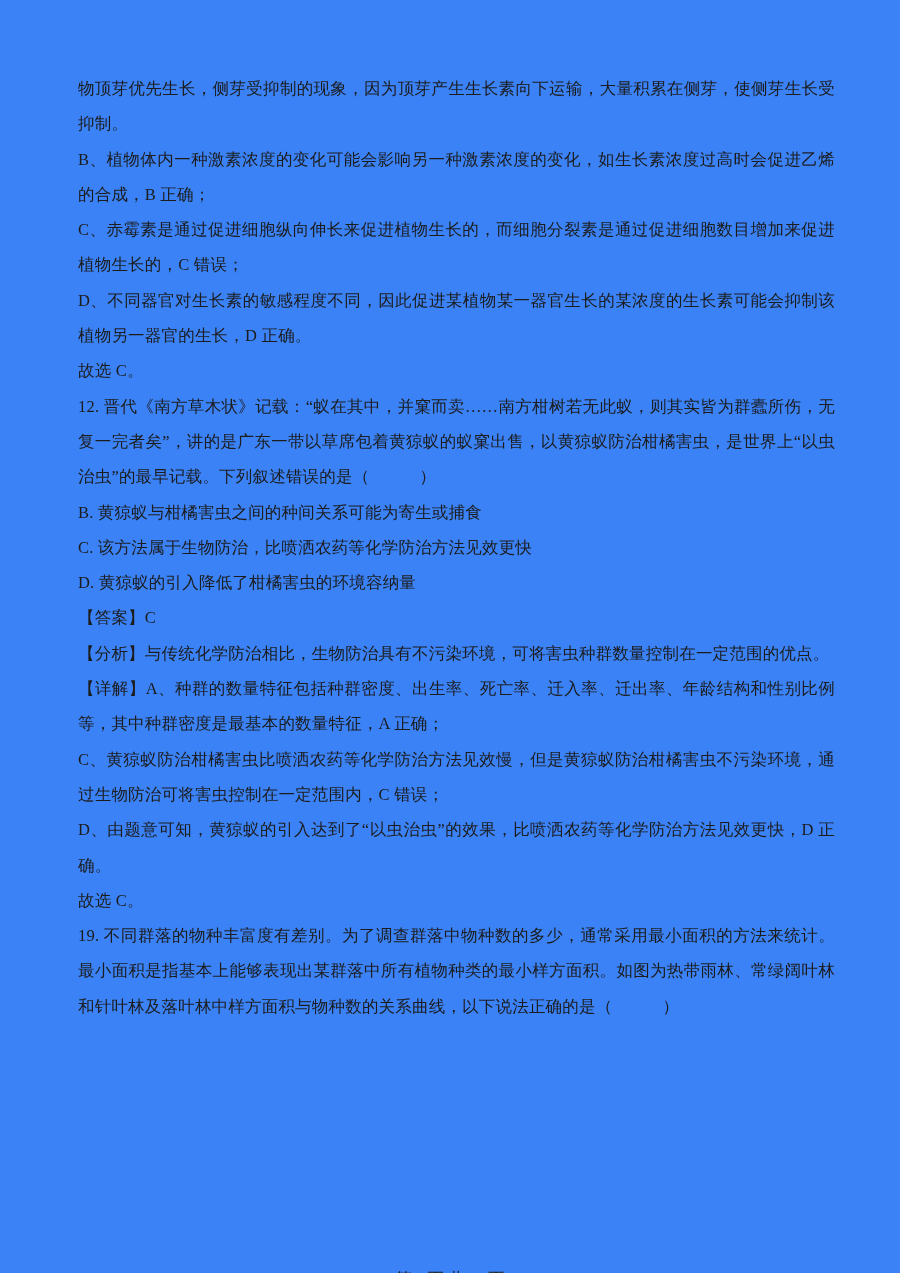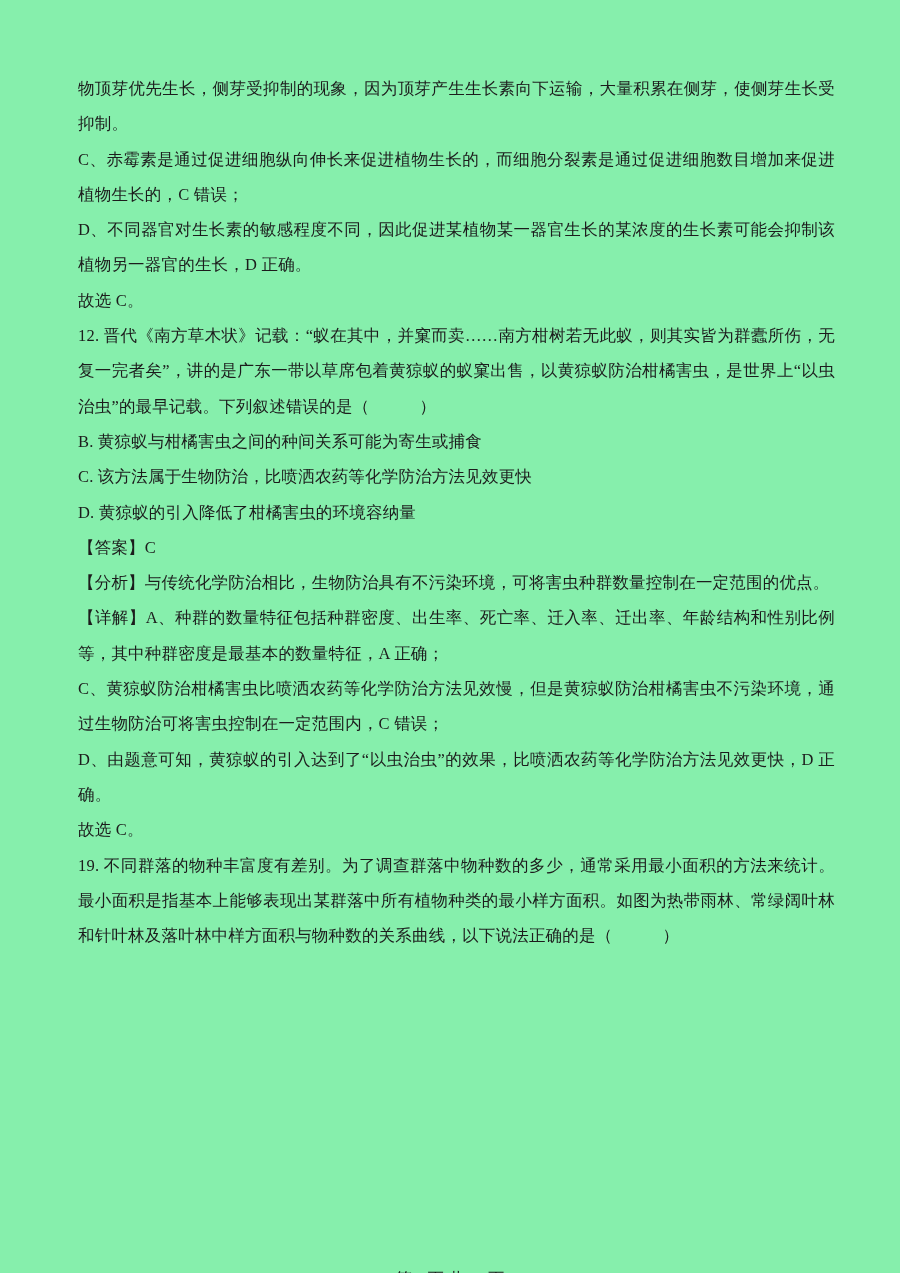--- a/index.html
+++ b/index.html
@@ -4,21 +4,21 @@
 <style>
   html, body {
     margin: 0;
     padding: 0;
     background: #ffffff;
   }
   .page {
     position: relative;
     width: 900px;
     height: 1273px;
-    background: #86efac;
+    background: #3b82f6;
     color: #1c1c1c;
     font-family: "Liberation Serif", "DejaVu Serif", serif;
     overflow: hidden;
   }
   .content {
     position: absolute;
     left: 78px;
     top: 71px;
     width: 757px;
   }
@@ -44,20 +44,21 @@
     margin-top: 36px;
   }
 </style>
 </head>
 <body>
 
 <div class="page">
   <main class="content">
 
   <p class="para">物顶芽优先生长，侧芽受抑制的现象，因为顶芽产生生长素向下运输，大量积累在侧芽，使侧芽生长受抑制。</p>
+      <p class="para">B、植物体内一种激素浓度的变化可能会影响另一种激素浓度的变化，如生长素浓度过高时会促进乙烯的合成，B 正确；</p>
       <p class="para">C、赤霉素是通过促进细胞纵向伸长来促进植物生长的，而细胞分裂素是通过促进细胞数目增加来促进植物生长的，C 错误；</p>
       <p class="para">D、不同器官对生长素的敏感程度不同，因此促进某植物某一器官生长的某浓度的生长素可能会抑制该植物另一器官的生长，D 正确。</p>
       <p class="para">故选 C。</p>
       <p class="para">12. 晋代《南方草木状》记载：“蚁在其中，并窠而卖……南方柑树若无此蚁，则其实皆为群蠹所伤，无复一完者矣”，讲的是广东一带以草席包着黄猄蚁的蚁窠出售，以黄猄蚁防治柑橘害虫，是世界上“以虫治虫”的最早记载。下列叙述错误的是（　　　）</p>
       <p class="para">B. 黄猄蚁与柑橘害虫之间的种间关系可能为寄生或捕食</p>
       <p class="para">C. 该方法属于生物防治，比喷洒农药等化学防治方法见效更快</p>
       <p class="para">D. 黄猄蚁的引入降低了柑橘害虫的环境容纳量</p>
       <p class="para">【答案】C</p>
       <p class="para">【分析】与传统化学防治相比，生物防治具有不污染环境，可将害虫种群数量控制在一定范围的优点。</p>
       <p class="para">【详解】A、种群的数量特征包括种群密度、出生率、死亡率、迁入率、迁出率、年龄结构和性别比例等，其中种群密度是最基本的数量特征，A 正确；</p>

